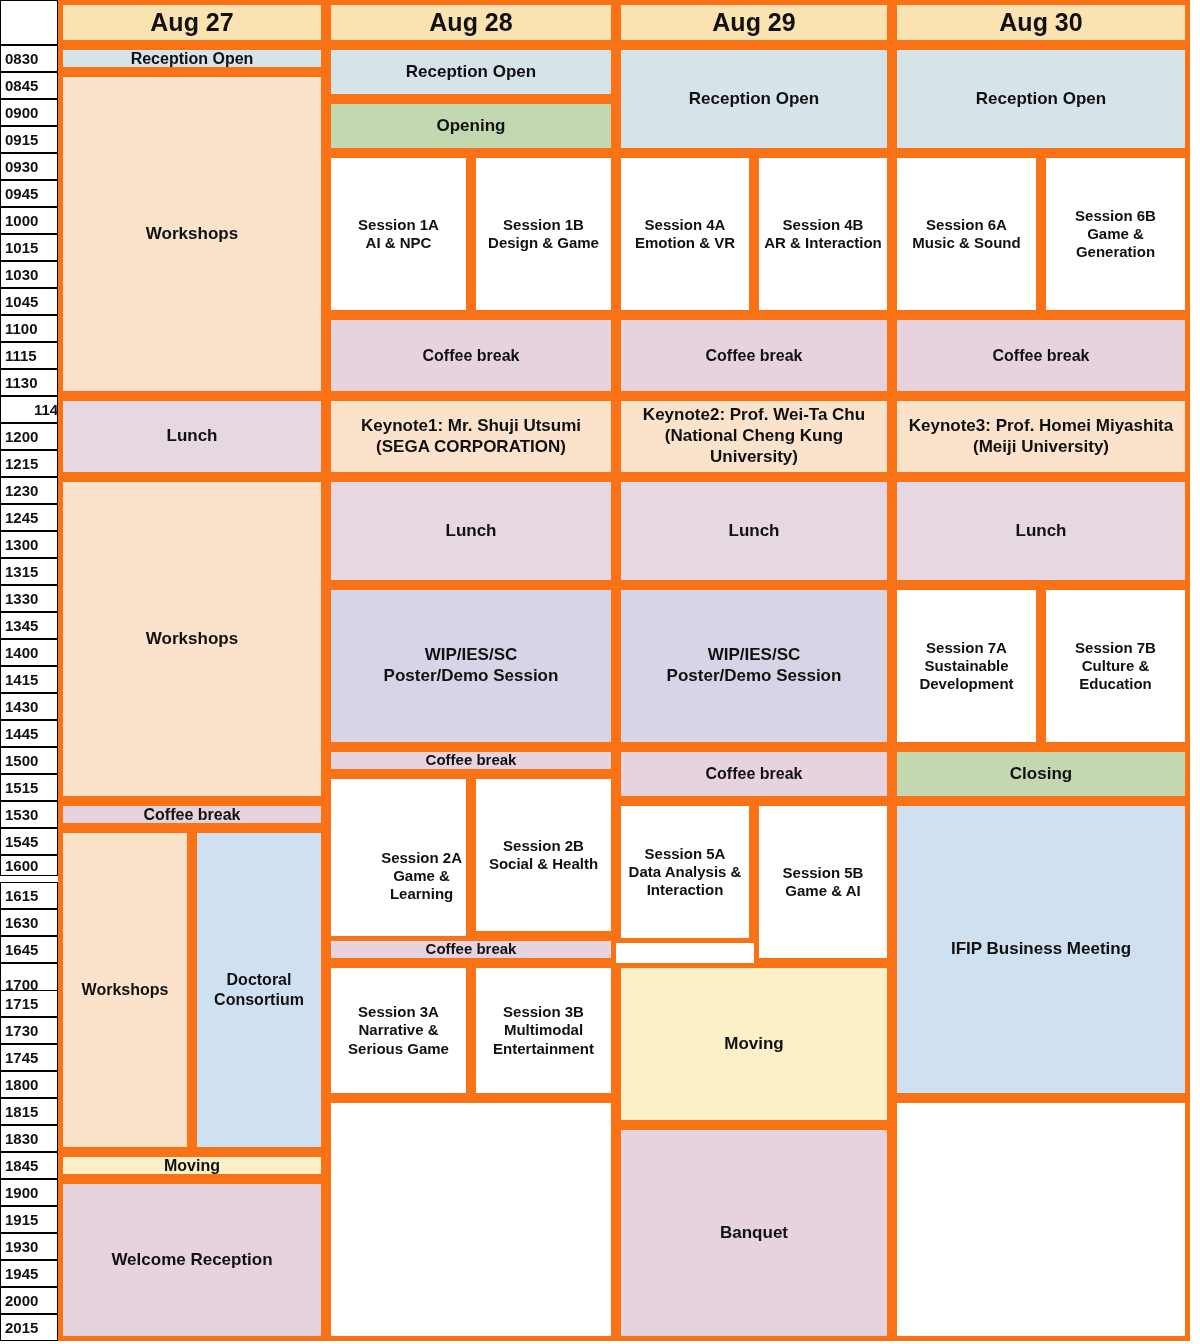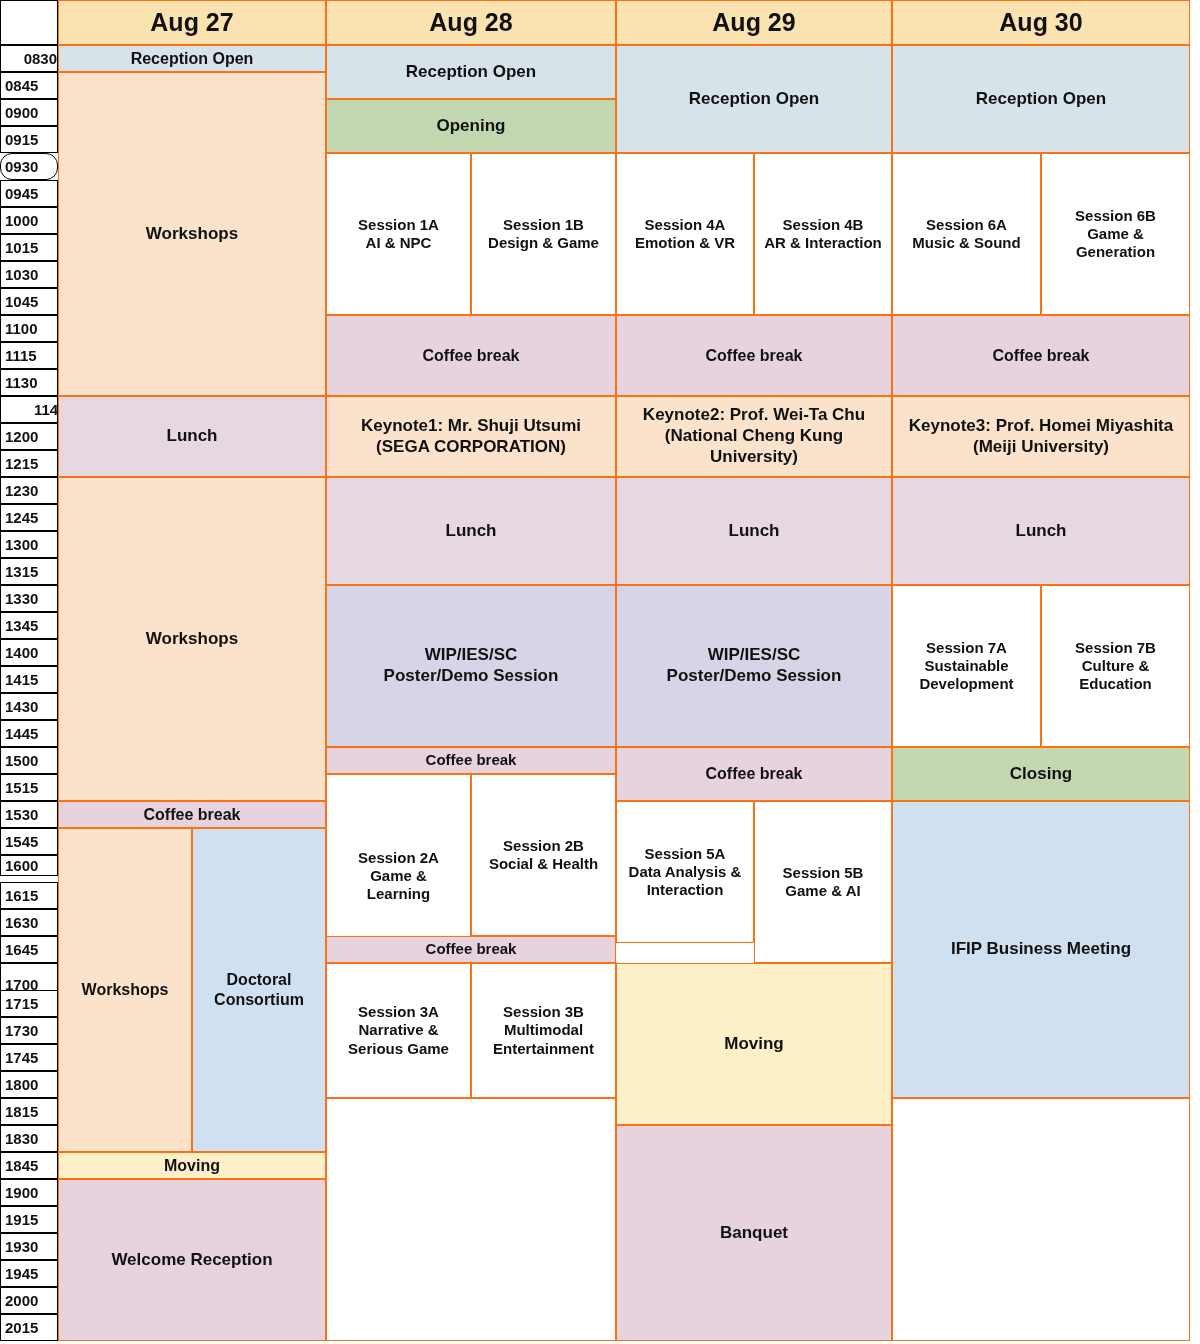--- a/index.html
+++ b/index.html
@@ -13,21 +13,21 @@
   }
   #sched {
     position: relative;
     width: 1200px;
     height: 1344px;
     overflow: hidden;
   }
   .cell {
     position: absolute;
     box-sizing: border-box;
-    border: 1px solid #f97316;
+    border: 5px solid #f97316;
     display: flex;
     align-items: center;
     justify-content: center;
     text-align: center;
     font-weight: bold;
     line-height: 1.22;
     overflow: hidden;
   }
   .timecell {
     position: absolute;
@@ -66,33 +66,33 @@
     </div>
     <div class="cell dayhdr" style="left: 326px; top: 0px; width: 290px; height: 45px; background: rgb(250, 227, 176);">
       <span class="txt">Aug 28</span>
     </div>
     <div class="cell dayhdr" style="left: 616px; top: 0px; width: 276px; height: 45px; background: rgb(250, 227, 176);">
       <span class="txt">Aug 29</span>
     </div>
     <div class="cell dayhdr" style="left: 892px; top: 0px; width: 298px; height: 45px; background: rgb(250, 227, 176);">
       <span class="txt">Aug 30</span>
     </div>
-    <div class="timecell" style="left: 0px; top: 45px; width: 58px; height: 27px; justify-content: flex-end;">
+    <div class="timecell" style="left: 0px; top: 45px; width: 58px; height: 27px;">
       <span>0830</span>
     </div>
     <div class="timecell" style="left: 0px; top: 72px; width: 58px; height: 27px;">
       <span>0845</span>
     </div>
     <div class="timecell" style="left: 0px; top: 99px; width: 58px; height: 27px;">
       <span>0900</span>
     </div>
     <div class="timecell" style="left: 0px; top: 126px; width: 58px; height: 27px;">
       <span>0915</span>
     </div>
-    <div class="timecell" style="left: 0px; top: 153px; width: 58px; height: 27px; border-radius: 12px;">
+    <div class="timecell" style="left: 0px; top: 153px; width: 58px; height: 27px;">
       <span>0930</span>
     </div>
     <div class="timecell" style="left: 0px; top: 180px; width: 58px; height: 27px;">
       <span>0945</span>
     </div>
     <div class="timecell" style="left: 0px; top: 207px; width: 58px; height: 27px;">
       <span>1000</span>
     </div>
     <div class="timecell" style="left: 0px; top: 234px; width: 58px; height: 27px;">
       <span>1015</span>
@@ -269,21 +269,21 @@
     <div class="cell" style="left: 326px; top: 477px; width: 290px; height: 108px; background: rgb(230, 216, 227); font-size: 17px;">
       <span class="txt">Lunch</span>
     </div>
     <div class="cell" style="left: 326px; top: 585px; width: 290px; height: 162px; background: rgb(214, 213, 232); font-size: 17px;">
       <span class="txt">WIP/IES/SC
 Poster/Demo Session</span>
     </div>
     <div class="cell" style="left: 326px; top: 747px; width: 290px; height: 27px; background: rgb(230, 211, 222); font-size: 15px;">
       <span class="txt">Coffee break</span>
     </div>
-    <div class="cell" style="left: 326px; top: 774px; width: 145px; height: 204px; background: rgb(255, 255, 255); font-size: 15px;">
+    <div class="cell" style="left: 326px; top: 774px; width: 145px; height: 204px; background: rgb(255, 255, 255); font-size: 15px; justify-content: flex-end;">
       <span class="txt">Session 2A
 Game &amp;
 Learning</span>
     </div>
     <div class="cell" style="left: 471px; top: 774px; width: 145px; height: 162px; background: rgb(255, 255, 255); font-size: 15px;">
       <span class="txt">Session 2B
 Social &amp; Health</span>
     </div>
     <div class="cell" style="left: 326px; top: 936px; width: 290px; height: 27px; background: rgb(230, 211, 222); font-size: 15px;">
       <span class="txt">Coffee break</span>

